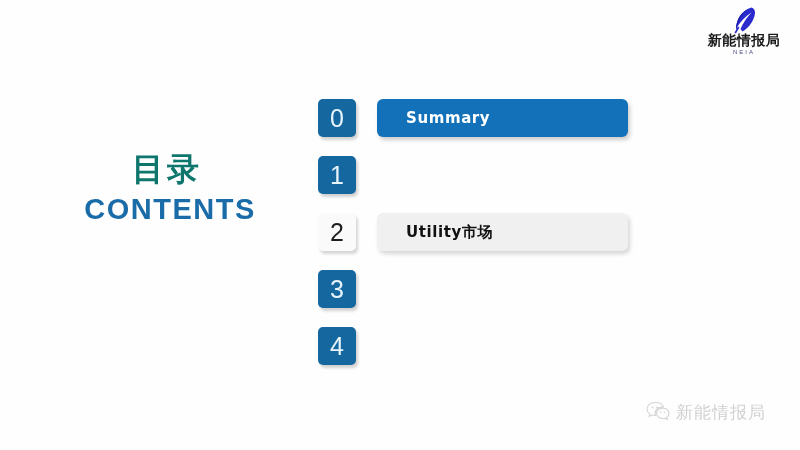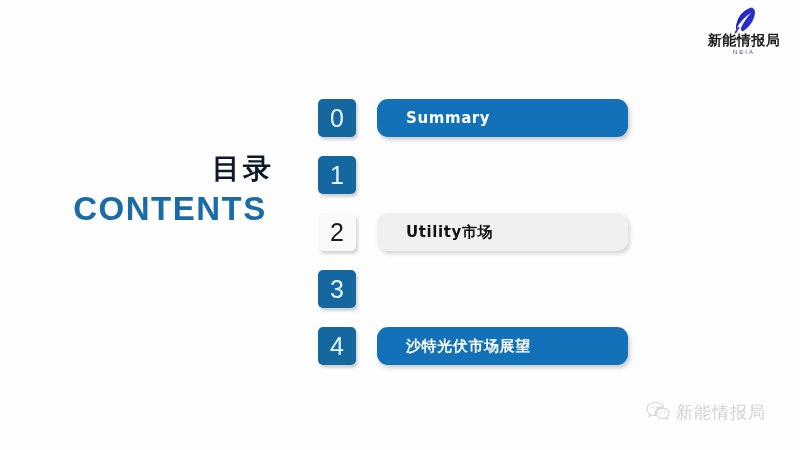--- a/index.html
+++ b/index.html
@@ -64,31 +64,31 @@
   
   .heading-block {
     position: absolute;
     left: 60px;
     top: 146px;
     width: 220px;
     text-align: center;
     color: #1a6ca8;
   }
   .heading-cn {
-    font-size: 28px;
+    font-size: 32px;
     font-weight: bold;
     line-height: 46px;
     letter-spacing: 3px;
-    text-align: right;
+    text-align: center;
     padding-right: 6px;
-    color: #0f172a;
+    color: #0f766e;
     font-family: "DejaVu Sans", "Liberation Sans", sans-serif;
   }
   .heading-en {
-    font-size: 33px;
+    font-size: 29px;
     font-weight: bold;
     line-height: 34px;
     letter-spacing: 1.5px;
     text-align: center;
     color: #1a6ca8;
     font-family: "Liberation Sans", sans-serif;
   }
 
   
   .toc {
@@ -123,21 +123,21 @@
     line-height: 25px;
     color: #e8f4fb;
     font-family: "Liberation Sans", sans-serif;
     font-weight: normal;
   }
 
   .bar {
     height: 38px;
     margin-left: 21px;
     flex: 1 1 auto;
-    border-radius: 11px;
+    border-radius: 6px;
     background: #1271b8;
     box-shadow: 2px 3px 4px rgba(0,0,0,0.20);
     display: flex;
     align-items: center;
     box-sizing: border-box;
   }
   .bar .bar-label {
     margin-left: 29px;
     font-size: 15px;
     font-weight: bold;
@@ -238,23 +238,20 @@
 
     <div class="toc-row">
       <div class="num-box">
         <span class="num-text">3</span>
       </div>
     </div>
 
     <div class="toc-row">
       <div class="num-box">
         <span class="num-text">4</span>
-      </div>
-      <div class="bar">
-        <span class="bar-label">沙特光伏市场展望</span>
       </div>
     </div>
 
   </div>
 
   <div class="watermark">
     <span class="wechat-icon">
       <svg viewBox="0 0 24 21" width="24" height="21" aria-hidden="true">
         <path d="M9 1.5 C4.6 1.5 1 4.4 1 8 C1 10 2.1 11.8 3.8 13 L3.1 15.4 L5.9 14 C6.9 14.3 7.9 14.4 9 14.4 C9.2 14.4 9.4 14.4 9.6 14.4 C9.3 13.7 9.2 13 9.2 12.3 C9.2 8.7 12.6 5.9 16.8 5.9 C17 5.9 17.2 5.9 17.4 5.9 C16.7 2.9 13.2 1.5 9 1.5 Z" fill="none" stroke="#d2d2d2" stroke-width="1.1"></path>
         <circle cx="6.5" cy="6.4" r="0.95" fill="#d2d2d2"></circle>

